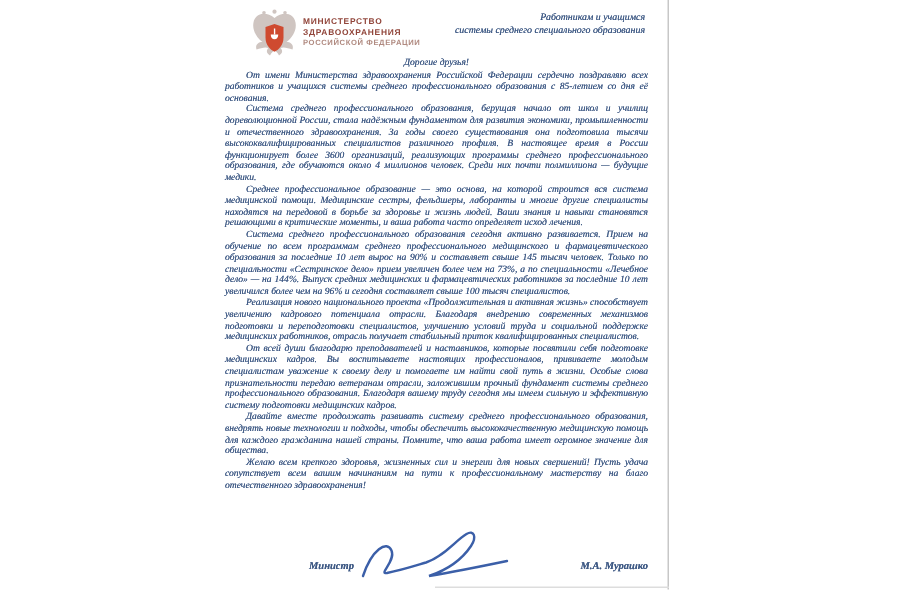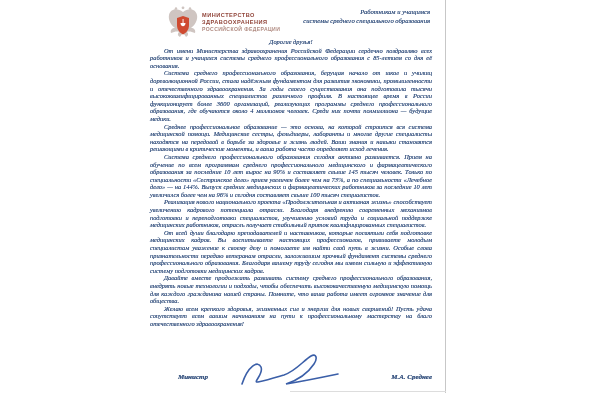--- a/index.html
+++ b/index.html
@@ -56,21 +56,21 @@
   .salutation { text-align: center; margin: 0 0 1px 0; }
   .letter-body p { margin: 0; text-indent: 14px; }
 
   
   .signature-row {
     position: absolute; left: 150px; top: 373px; width: 282px;
     display: flex; justify-content: space-between;
     color: #3f5a85; font-style: italic; font-weight: bold;
     font-size: 7px; text-shadow: 0 0 0.3px #3f5a85;
   }
-  .signature-row .minister-title { margin-left: 28px; }
+  .signature-row .minister-title { margin-left: 56px; }
   .signature-scribble {
     position: absolute; left: 238px; top: 352px; width: 108px; height: 40px;
   }
 </style>
 </head>
 <body>
 
 <div id="stage">
 
   <div class="page-edge-vertical"></div>
@@ -111,16 +111,16 @@
     <p>Давайте вместе продолжать развивать систему среднего профессионального образования, внедрять новые технологии и подходы, чтобы обеспечить высококачественную медицинскую помощь для каждого гражданина нашей страны. Помните, что ваша работа имеет огромное значение для общества.</p>
     <p>Желаю всем крепкого здоровья, жизненных сил и энергии для новых свершений! Пусть удача сопутствует всем вашим начинаниям на пути к профессиональному мастерству на благо отечественного здравоохранения!</p>
   </div>
 
   <svg class="signature-scribble" viewBox="0 0 108 40">
     <path d="M4 32 C10 14 20 8 23 15 C26 22 14 31 20 30 C30 28 36 26 46 23 C58 19 66 8 73 4 C78 1 80 6 76 12 C70 21 60 28 48 32 C60 30 76 27 100 22" stroke="#3b5fa8" fill="none" stroke-width="1.6" stroke-linecap="round"></path>
   </svg>
 
   <div class="signature-row">
     <span class="minister-title">Министр</span>
-    <span class="minister-name">М.А. Среднее</span>
+    <span class="minister-name">М.А. Мурашко</span>
   </div>
 
 </div>
 
 </body></html>

